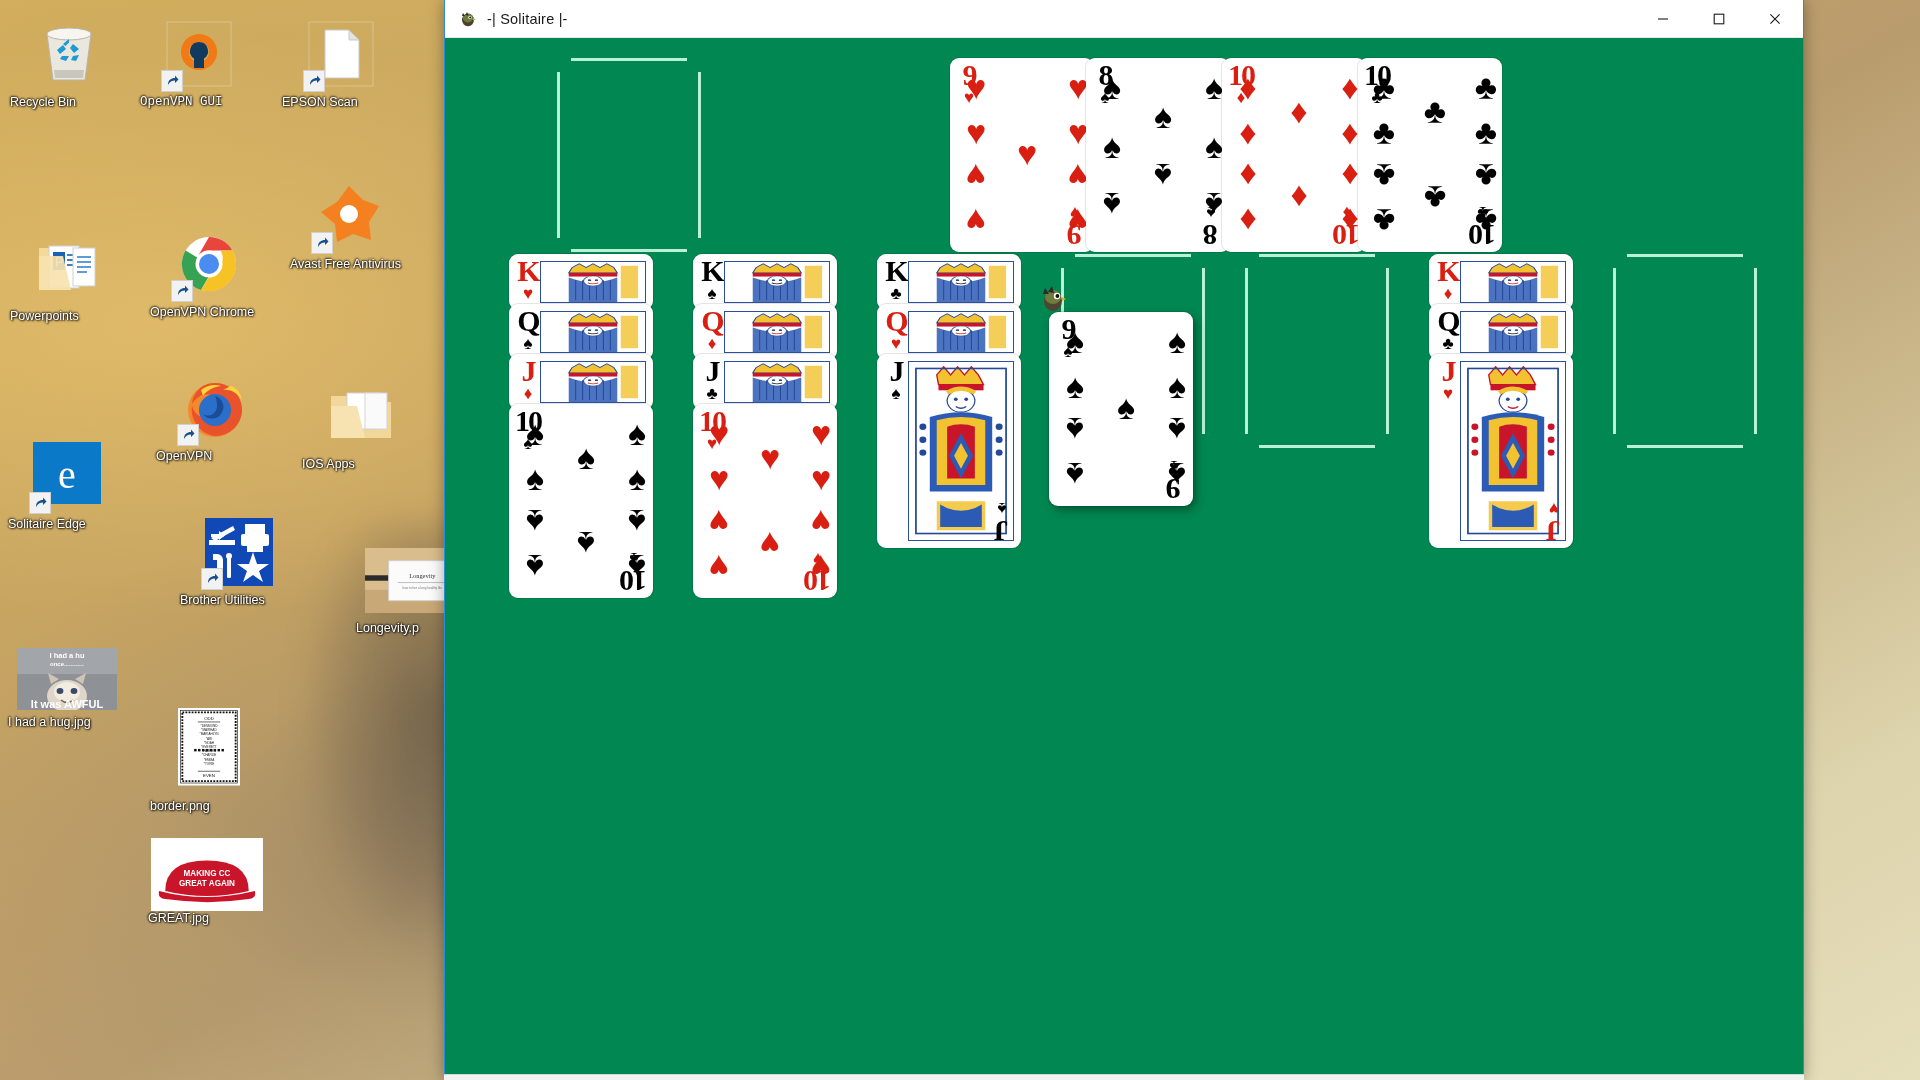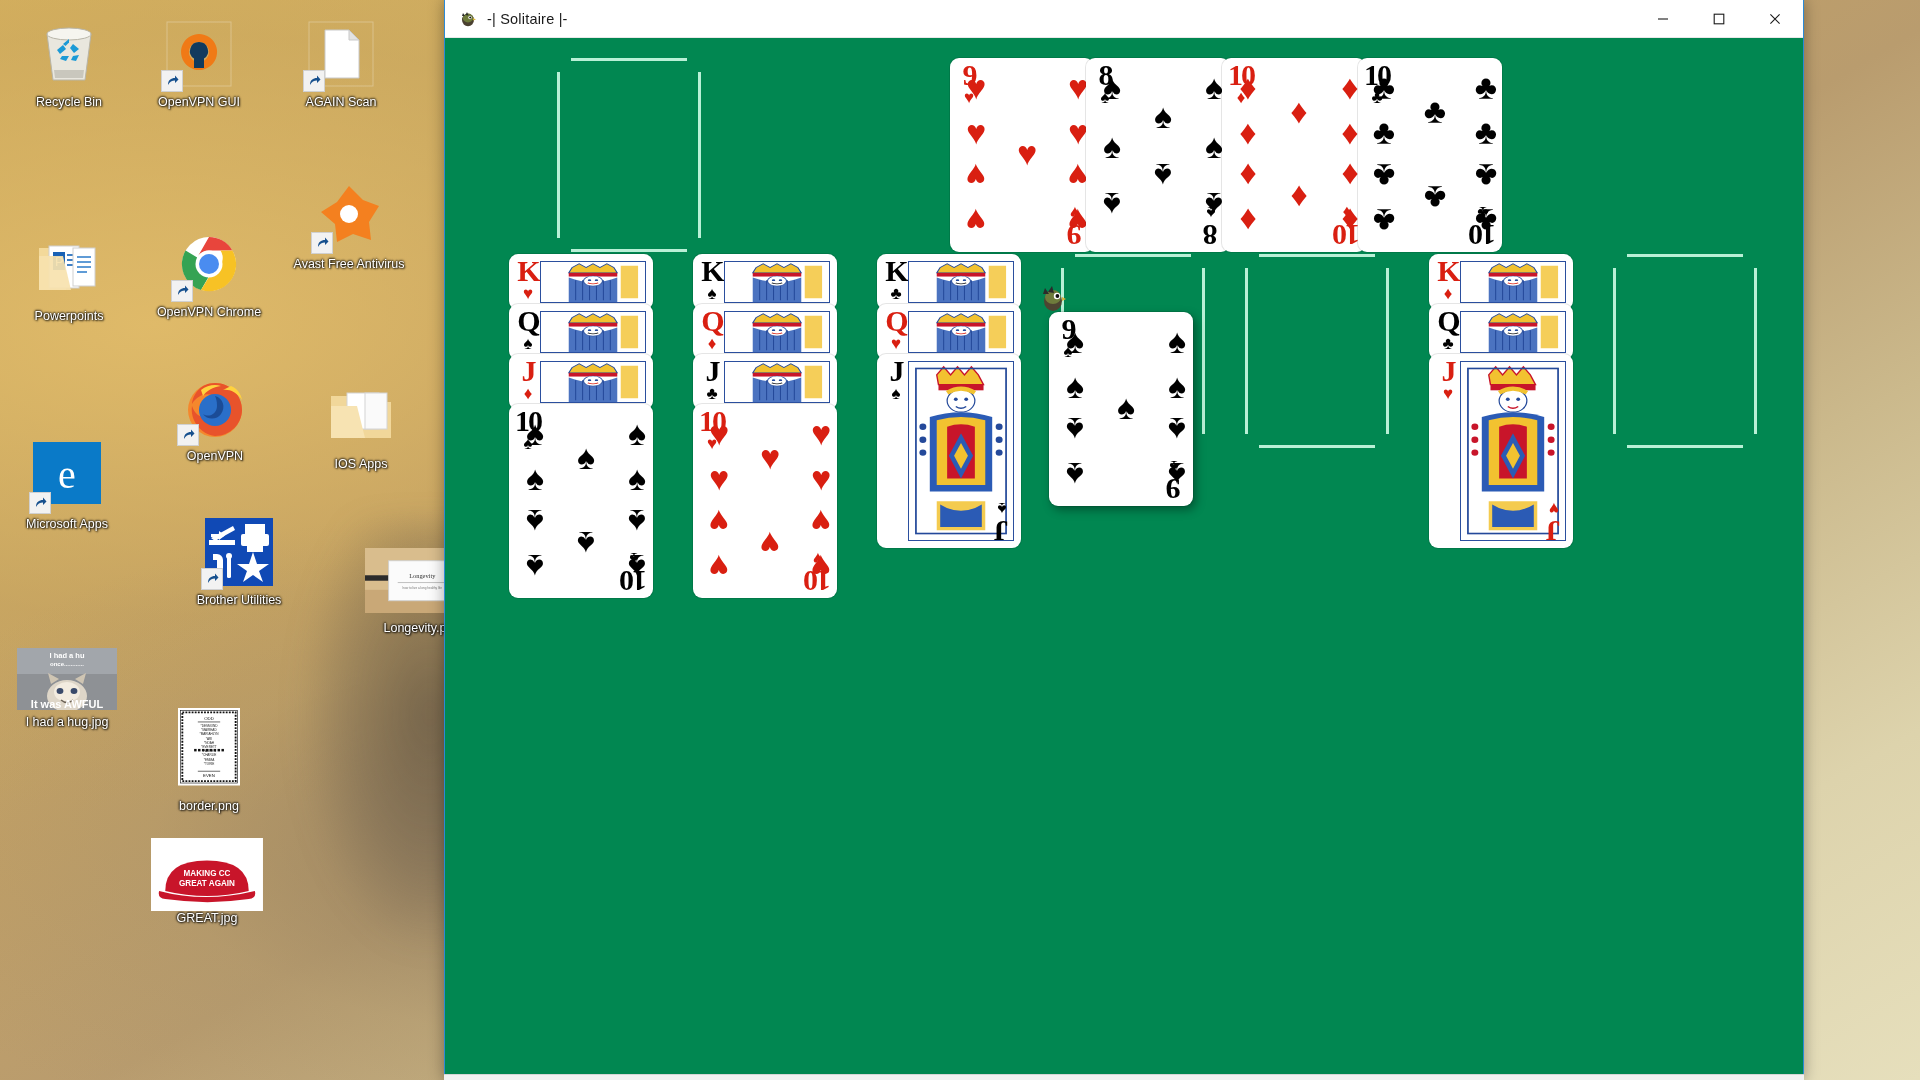--- a/index.html
+++ b/index.html
@@ -19,21 +19,21 @@
       linear-gradient(150deg,#d8b35e 0%, #cfae63 18%, #c2a066 38%, #b99c6e 52%, #cbb98c 68%, #ddd3ac 84%, #e6dfbc 100%);
   }
   #desktop::after {
     content:""; position:absolute; left:300px; top:520px; width:260px; height:430px;
     background:radial-gradient(ellipse at 50% 45%, rgba(70,62,54,0.55) 0%, rgba(90,80,68,0.30) 45%, rgba(0,0,0,0) 72%);
     filter:blur(14px);
   }
 
   
   .icon {
-    position:absolute; width:118px; text-align:center;
+    position:absolute; width:118px; 
     cursor:default; user-select:none;
   }
   .icon .glyph {
     width:72px; height:72px; margin:0 auto; position:relative;
   }
   .icon .lbl {
     margin-top:5px; font-size:12.5px; color:#fff; line-height:14px;
     text-shadow:1px 1px 2px rgba(0,0,0,.95), -1px 0 2px rgba(0,0,0,.75), 0 -1px 2px rgba(0,0,0,.75);
     word-wrap:break-word;
   }
@@ -161,21 +161,21 @@
           <path d="M24 32 L30 27 L33 31 L27 36 Z"></path>
           <path d="M40 26 L46 31 L41 35 L37 30 Z"></path>
           <path d="M29 38 L36 38 L33 43 L27 41 Z"></path>
           <path d="M40 38 L46 37 L43 43 L38 42 Z"></path>
         </g>
       </svg>
        
      </div>
      <div class="lbl">Recycle Bin</div>
     </div>
-    <div class="icon" style="left: 140px; top: 18px;">
+    <div class="icon" style="left: 140px; top: 18px; font-family: Liberation Mono, monospace;">
       <div class="glyph" style="width:72px;height:72px">
        <svg viewBox="0 0 72 72">
         <rect x="4" y="4" width="64" height="64" fill="none" stroke="rgba(255,255,255,.28)"></rect>
         <path d="M36 16 a18 18 0 1 0 0.1 0 M36 24 a10 10 0 1 1 -0.1 0" fill="#f07a16"></path>
         <rect x="22" y="32" width="28" height="18" fill="#c2a564" opacity="0"></rect>
         <path d="M36 24 a9 9 0 0 0 -5 16.5 L31 50 L41 50 L41 40.5 A9 9 0 0 0 36 24 Z" fill="#123a5e"></path>
       </svg>
        <span class="shortcut">
           <svg viewBox="0 0 16 16">
             <path d="M4 12 C4 7 7 5 11 5 L11 2.5 L14.5 6.4 L11 10 L11 7.6 C8 7.6 5.6 9 4 12 Z" fill="#16508e"></path>
@@ -190,21 +190,21 @@
         <rect x="4" y="4" width="64" height="64" fill="none" stroke="rgba(255,255,255,.28)"></rect>
         <path d="M20 12 L44 12 L54 22 L54 60 L20 60 Z" fill="#fff" stroke="#c9c9c9"></path>
         <path d="M44 12 L44 22 L54 22 Z" fill="#e2e2e2" stroke="#c9c9c9"></path>
       </svg>
        <span class="shortcut">
           <svg viewBox="0 0 16 16">
             <path d="M4 12 C4 7 7 5 11 5 L11 2.5 L14.5 6.4 L11 10 L11 7.6 C8 7.6 5.6 9 4 12 Z" fill="#16508e"></path>
           </svg>
         </span>
      </div>
-     <div class="lbl">AGAIN Scan</div>
+     <div class="lbl">EPSON Scan</div>
     </div>
     <div class="icon" style="left: 10px; top: 232px;">
       <div class="glyph" style="width:72px;height:72px">
        <svg viewBox="0 0 72 72">
         <path d="M6 16 L28 16 L33 22 L33 58 L6 58 Z" fill="#f3d99a"></path>
         <rect x="16" y="14" width="30" height="42" fill="#fff" stroke="#cfcfcf"></rect>
         <rect x="20" y="20" width="12" height="18" fill="#1a62b5"></rect>
         <text x="22" y="34" font-size="13" fill="#fff" font-family="sans-serif">P</text>
         <g fill="#3f7fc4">
             <rect x="34" y="22" width="9" height="2"></rect>
@@ -261,21 +261,21 @@
        <svg viewBox="0 0 72 72">
         <rect x="2" y="2" width="68" height="62" fill="#0a7ac8"></rect>
         <text x="36" y="48" font-size="40" fill="#fff" text-anchor="middle" font-family="Liberation Serif, serif">e</text>
       </svg>
        <span class="shortcut">
           <svg viewBox="0 0 16 16">
             <path d="M4 12 C4 7 7 5 11 5 L11 2.5 L14.5 6.4 L11 10 L11 7.6 C8 7.6 5.6 9 4 12 Z" fill="#16508e"></path>
           </svg>
         </span>
      </div>
-     <div class="lbl">Microsoft Apps</div>
+     <div class="lbl">Solitaire Edge</div>
     </div>
     <div class="icon" style="left: 156px; top: 372px;">
       <div class="glyph" style="width:72px;height:72px">
        <svg viewBox="0 0 72 72">
         <circle cx="36" cy="38" r="27" fill="#f5872c"></circle>
         <path d="M36 11 C22 11 14 22 13 32 C19 22 30 20 36 25 C44 31 40 40 34 44 C26 49 16 44 13 34 C11 48 21 62 36 64 C52 64 63 51 63 38 C63 24 52 11 36 11 Z" fill="#e8532b"></path>
         <path d="M52 14 C58 16 62 22 63 28 C58 20 50 17 44 18 Z" fill="#ffd23e"></path>
         <path d="M22 18 C28 13 36 12 42 14 C34 15 27 19 24 24 Z" fill="#ffd23e"></path>
         <circle cx="36" cy="38" r="16" fill="#2a6fc9"></circle>
         <path d="M36 24 C44 26 47 35 42 42 C38 48 28 48 24 42 C30 46 38 42 38 34 C38 29 37 26 36 24 Z" fill="#1b4c97"></path>

